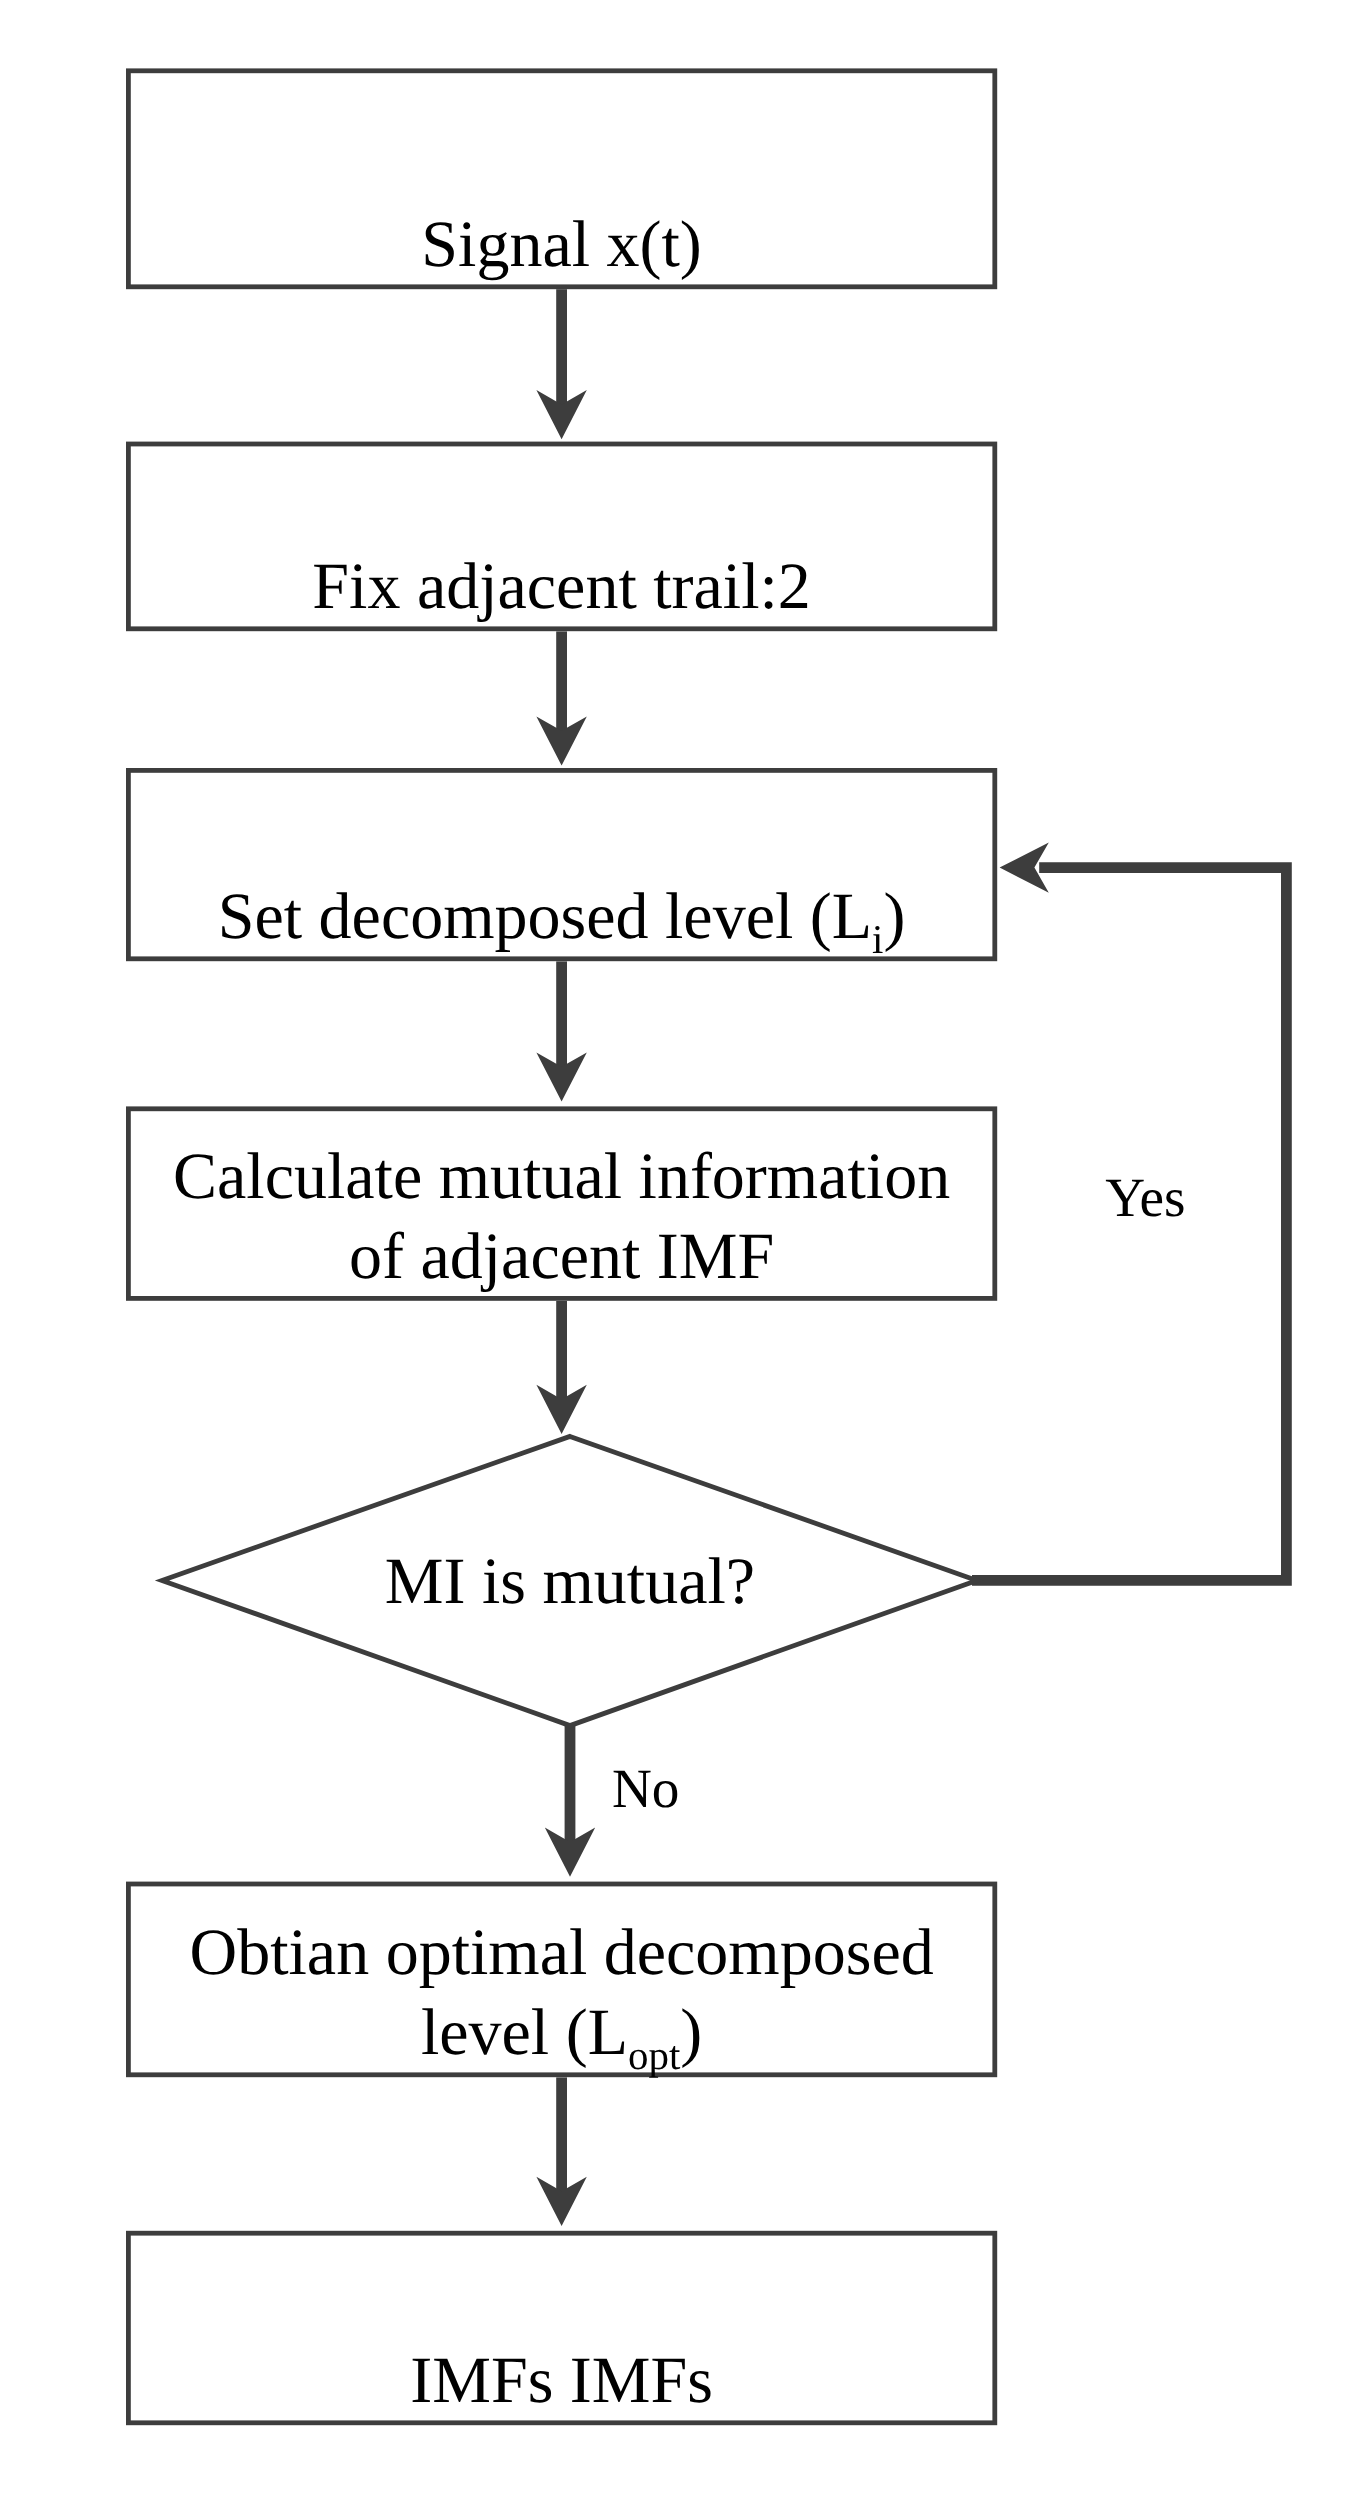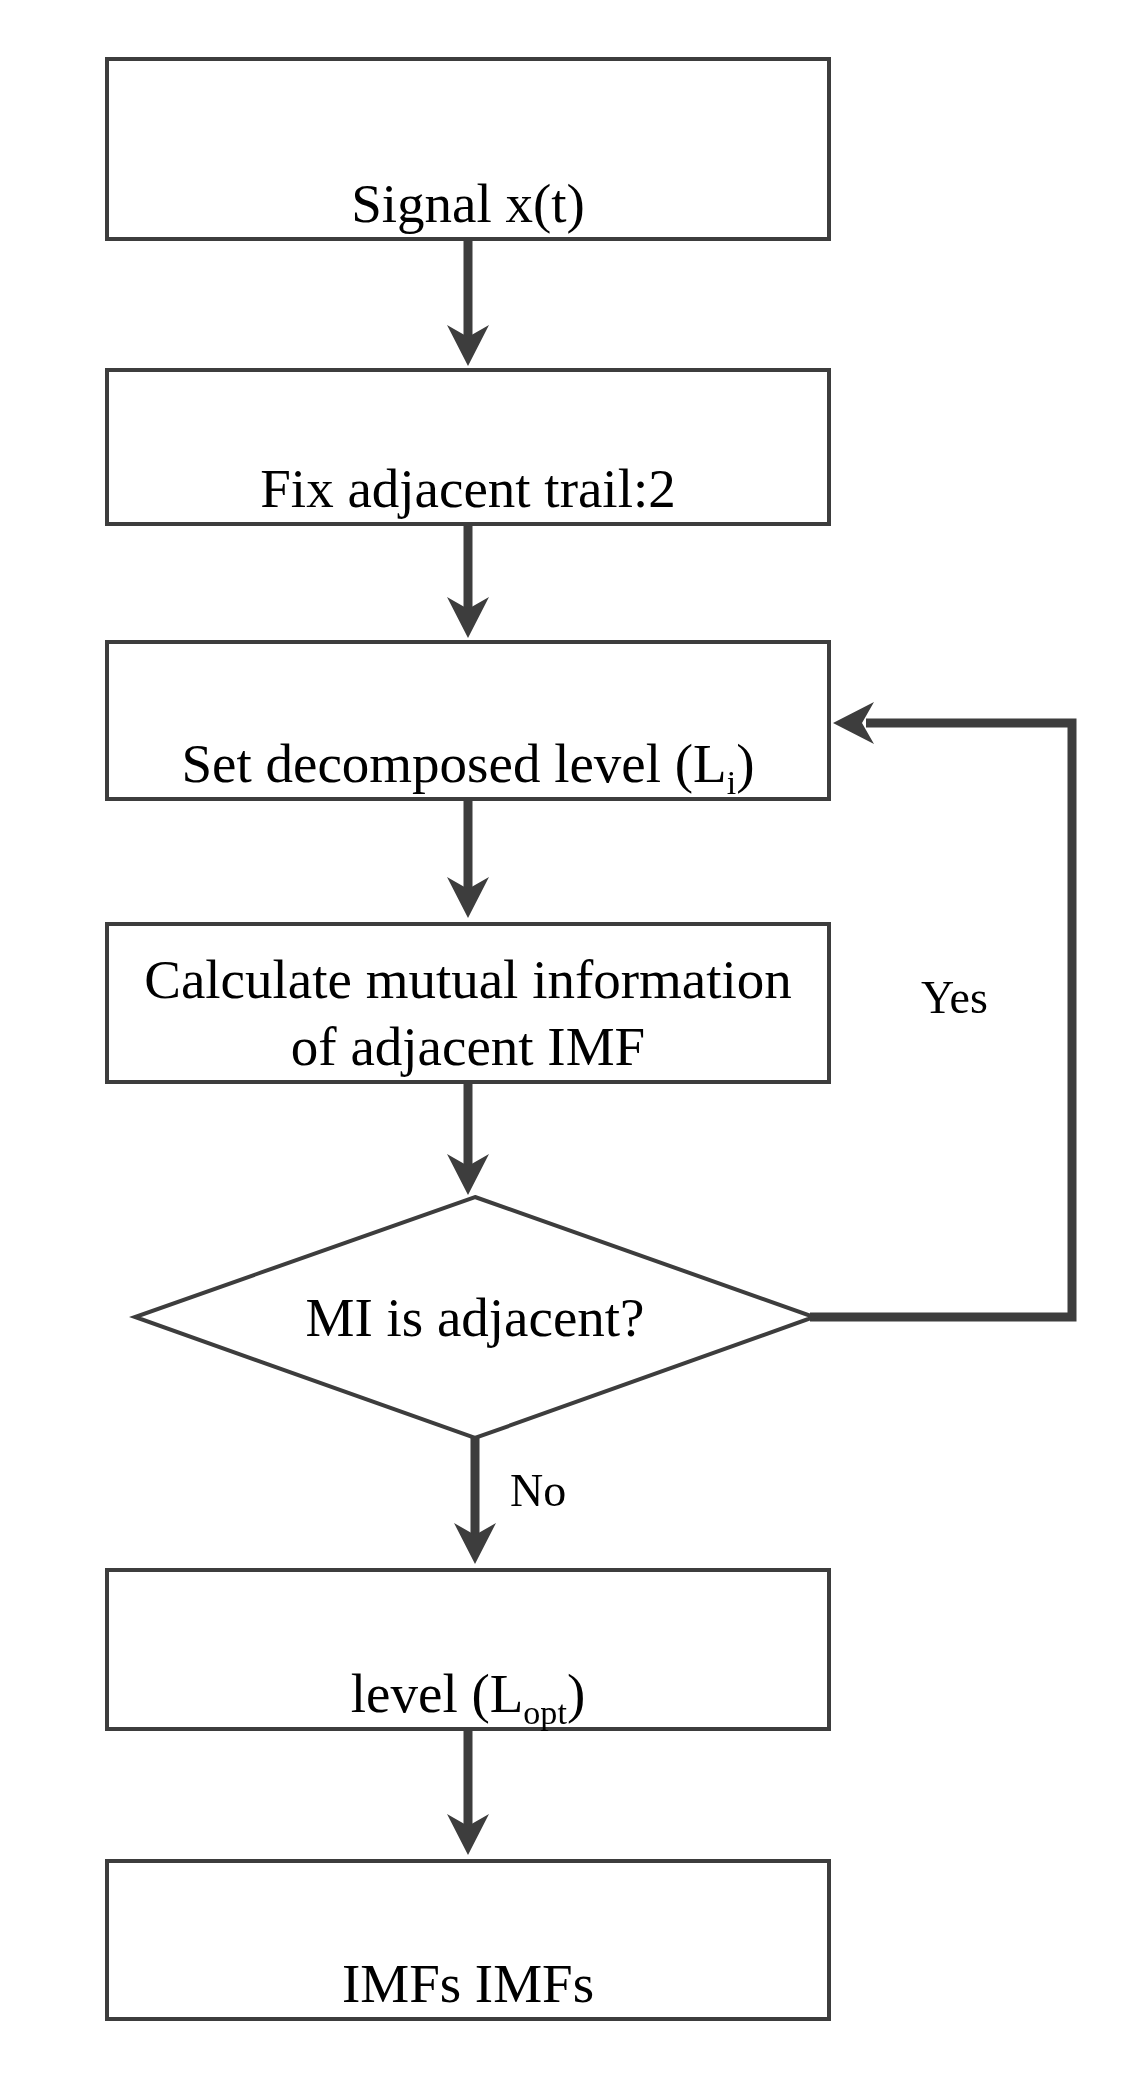--- a/index.html
+++ b/index.html
@@ -117,27 +117,28 @@
   <div class="flow-box" style="top:640px;height:161px;">
     <span><span>Set decomposed level (L</span><sub>i</sub><span>)</span></span>
   </div>
 
   <div class="flow-box" style="top:922px;height:162px;">
     <span>Calculate mutual information</span>
     <span>of adjacent IMF</span>
   </div>
 
   <div class="diamond-label">
-    <span>MI is adjacent?</span>
+    <span>MI is mutual?</span>
   </div>
 
   <div class="edge-label yes">Yes</div>
   <div class="edge-label no">No</div>
 
   <div class="flow-box" style="top:1568px;height:163px;">
+    <span>Obtian optimal decomposed</span>
     <span><span>level (L</span><sub>opt</sub><span>)</span></span>
   </div>
 
   <div class="flow-box" style="top:1859px;height:162px;">
     <span>IMFs IMFs</span>
   </div>
 
 </div>
 
 </body></html>

